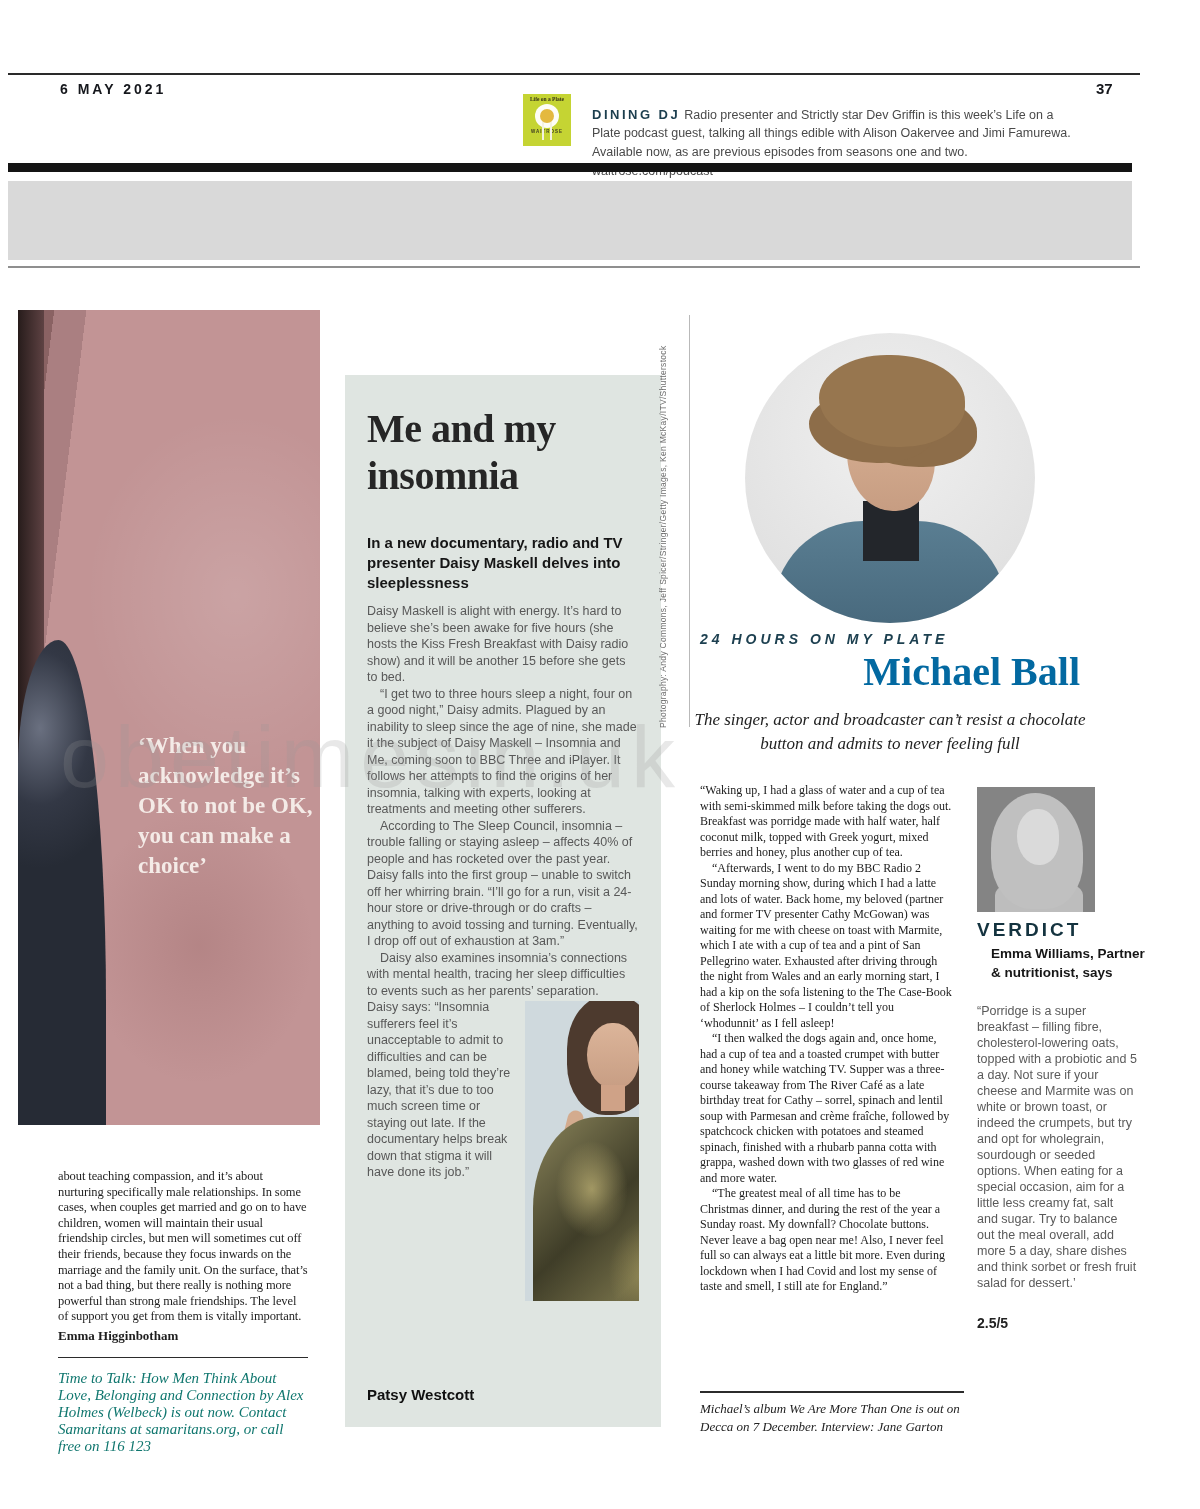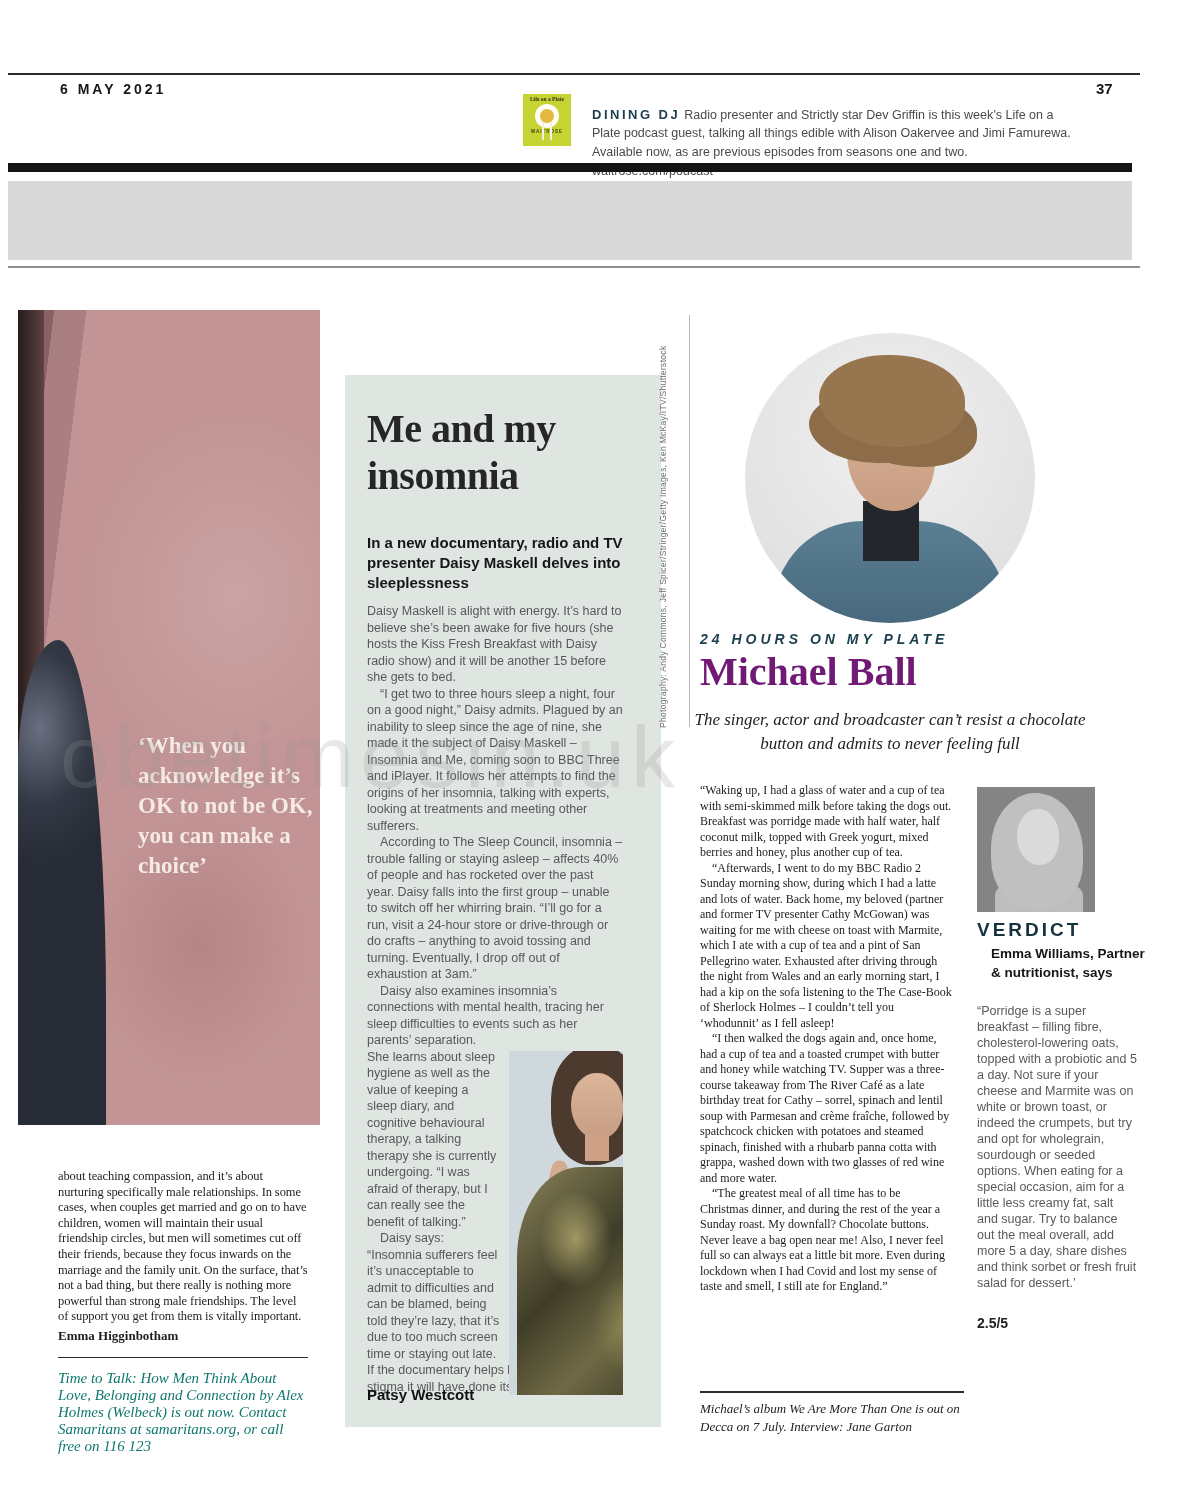--- a/index.html
+++ b/index.html
@@ -36,21 +36,21 @@
     border-radius:46% 54% 0 0 / 26% 74% 0 0;}
   .pullquote{left:138px;top:731px;width:180px;font-family:"Liberation Serif",serif;font-weight:700;
     font-size:23px;line-height:30px;color:#f4ebe7;}
   .left-col{left:58px;top:1140px;width:250px;color:#1e1e1e;font-family:"Liberation Serif",serif;}
   .left-body{font-size:12.5px;line-height:15.6px;letter-spacing:-0.1px;margin-top:29px;}
   .left-byline{font-weight:700;font-size:13px;margin-top:3px;}
   .left-rule{margin-top:13px;border-top:1.5px solid #2b2b2b;}
   .left-foot{margin-top:12px;font-style:italic;font-size:15px;line-height:17px;color:#0f766e;}
 
   
-  .insomnia-box{left:345px;top:375px;width:316px;height:1052px;background:#dfe5e1;box-sizing:border-box;padding:30px 38px 0 22px;}
+  .insomnia-box{left:345px;top:375px;width:316px;height:1052px;background:#dfe5e1;box-sizing:border-box;padding:30px 22px 0 22px;}
   .ititle{font-family:"Liberation Serif",serif;font-weight:600;font-size:40px;line-height:47px;letter-spacing:-0.5px;color:#262626;}
   .istand{margin-top:34px;font-weight:700;font-size:15px;line-height:20px;color:#161616;}
   .ibody{margin-top:10px;font-size:12.5px;line-height:16.5px;color:#585858;max-height:868px;overflow:hidden;}
   .ibody p{margin:0;}
   .ibody p + p{text-indent:13px;}
   .daisy-float{float:right;width:140px;height:330px;margin:2px -26px -30px 8px;position:relative;}
   .daisy-photo{position:absolute;left:0;top:0;width:176px;height:356px;background:#cfd9dd;overflow:hidden;}
   .d-hair{position:absolute;left:42px;top:-6px;width:92px;height:120px;background:#4d3a2e;border-radius:48% 52% 55% 45%;}
   .d-face{position:absolute;left:62px;top:22px;width:52px;height:66px;background:linear-gradient(#dcb59a,#c79d83);border-radius:50% 50% 46% 54%;}
   .d-neck{position:absolute;left:76px;top:84px;width:24px;height:26px;background:#cfa287;}
@@ -74,22 +74,22 @@
   .mb-jacket{position:absolute;left:28px;top:188px;width:234px;height:110px;
     background:linear-gradient(#5a7e92,#47687c);border-radius:90px 90px 0 0;}
   .mb-shirt{position:absolute;left:118px;top:168px;width:56px;height:60px;background:#23262b;}
   .mb-face{position:absolute;left:102px;top:66px;width:88px;height:112px;
     background:linear-gradient(#dab396,#c79d82);border-radius:50% 50% 46% 54%;}
   .mb-hair{position:absolute;left:74px;top:22px;width:146px;height:92px;background:#97764f;
     border-radius:48% 52% 45% 55%;
     box-shadow:-20px 26px 0 -10px #8d6d49, 22px 30px 0 -10px #8d6d49, 0 16px 0 -4px #9c7b52;}
   .mb-kicker{left:700px;top:631px;width:380px;font-weight:700;font-size:14px;
     letter-spacing:4px;color:#1d4050;font-style:italic;}
-  .mb-title{left:700px;top:648px;width:380px;text-align:left;font-family:"Liberation Serif",serif;
-    font-weight:700;font-size:40px;color:#701a75;}
+  .mb-title{left:700px;top:648px;width:380px;text-align:right;font-family:"Liberation Serif",serif;
+    font-weight:700;font-size:40px;color:#0369a1;}
   .mb-stand{left:688px;top:708px;width:404px;text-align:center;font-family:"Liberation Serif",serif;
     font-style:italic;font-size:17px;line-height:24px;color:#222;}
   .mb-body{left:700px;top:783px;width:252px;font-family:"Liberation Serif",serif;font-size:12px;
     line-height:15.5px;color:#1c1c1c;}
   .mb-body p{margin:0;}
   .mb-body p + p{text-indent:12px;}
   .mb-rule{left:700px;top:1391px;width:264px;height:2px;background:#2b2b2b;}
   .mb-foot{left:700px;top:1400px;width:272px;font-family:"Liberation Serif",serif;font-style:italic;
     font-size:13px;line-height:17.5px;color:#222;}
 
@@ -155,21 +155,20 @@
       <div class="daisy-float">
         <div class="daisy-photo">
           <div class="d-hair"></div>
           <div class="d-face"></div>
           <div class="d-neck"></div>
           <div class="d-arm-l"></div>
 
           <div class="d-dress"></div>
         </div>
       </div>
-      <p>She learns about sleep hygiene as well as the value of keeping a sleep diary, and cognitive behavioural therapy, a talking therapy she is currently undergoing. “I was afraid of therapy, but I can really see the benefit of talking.”</p>
       <p>Daisy says: “Insomnia sufferers feel it’s unacceptable to admit to difficulties and can be blamed, being told they’re lazy, that it’s due to too much screen time or staying out late. If the documentary helps break down that stigma it will have done its job.”</p>
     </div>
     <div class="ibyline">Patsy Westcott</div>
   </div>
 
   <div class="abs vcredit">Photography: Andy Commons, Jeff Spicer/Stringer/Getty Images, Ken McKay/ITV/Shutterstock</div>
   <div class="abs vrule"></div>
 
   <div class="abs mb-circle">
     <div class="mb-jacket"></div>
@@ -181,21 +180,21 @@
   <div class="abs mb-title">Michael Ball</div>
   <div class="abs mb-stand">The singer, actor and broadcaster can’t resist a chocolate button and admits to never feeling full</div>
 
   <div class="abs mb-body">
     <p>“Waking up, I had a glass of water and a cup of tea with semi-skimmed milk before taking the dogs out. Breakfast was porridge made with half water, half coconut milk, topped with Greek yogurt, mixed berries and honey, plus another cup of tea.</p>
     <p>“Afterwards, I went to do my BBC Radio 2 Sunday morning show, during which I had a latte and lots of water. Back home, my beloved (partner and former TV presenter Cathy McGowan) was waiting for me with cheese on toast with Marmite, which I ate with a cup of tea and a pint of San Pellegrino water. Exhausted after driving through the night from Wales and an early morning start, I had a kip on the sofa listening to the The Case-Book of Sherlock Holmes – I couldn’t tell you ‘whodunnit’ as I fell asleep!</p>
     <p>“I then walked the dogs again and, once home, had a cup of tea and a toasted crumpet with butter and honey while watching TV. Supper was a three-course takeaway from The River Café as a late birthday treat for Cathy – sorrel, spinach and lentil soup with Parmesan and crème fraîche, followed by spatchcock chicken with potatoes and steamed spinach, finished with a rhubarb panna cotta with grappa, washed down with two glasses of red wine and more water.</p>
     <p>“The greatest meal of all time has to be Christmas dinner, and during the rest of the year a Sunday roast. My downfall? Chocolate buttons. Never leave a bag open near me! Also, I never feel full so can always eat a little bit more. Even during lockdown when I had Covid and lost my sense of taste and smell, I still ate for England.”</p>
   </div>
   <div class="abs mb-rule"></div>
-  <div class="abs mb-foot">Michael’s album We Are More Than One is out on Decca on 7 July. Interview: Jane Garton</div>
+  <div class="abs mb-foot">Michael’s album We Are More Than One is out on Decca on 7 December. Interview: Jane Garton</div>
 
   <div class="abs ew-photo">
     <div class="ew-shoulders"></div>
     <div class="ew-hair"></div>
     <div class="ew-face"></div>
   </div>
   <div class="abs verdict-label">VERDICT</div>
   <div class="abs verdict-author">Emma Williams, Partner &amp; nutritionist, says</div>
   <div class="abs verdict-text">“Porridge is a super breakfast – filling fibre, cholesterol-lowering oats, topped with a probiotic and 5 a day. Not sure if your cheese and Marmite was on white or brown toast, or indeed the crumpets, but try and opt for wholegrain, sourdough or seeded options. When eating for a special occasion, aim for a little less creamy fat, salt and sugar. Try to balance out the meal overall, add more 5 a day, share dishes and think sorbet or fresh fruit salad for dessert.’</div>
   <div class="abs verdict-rating">2.5/5</div>

